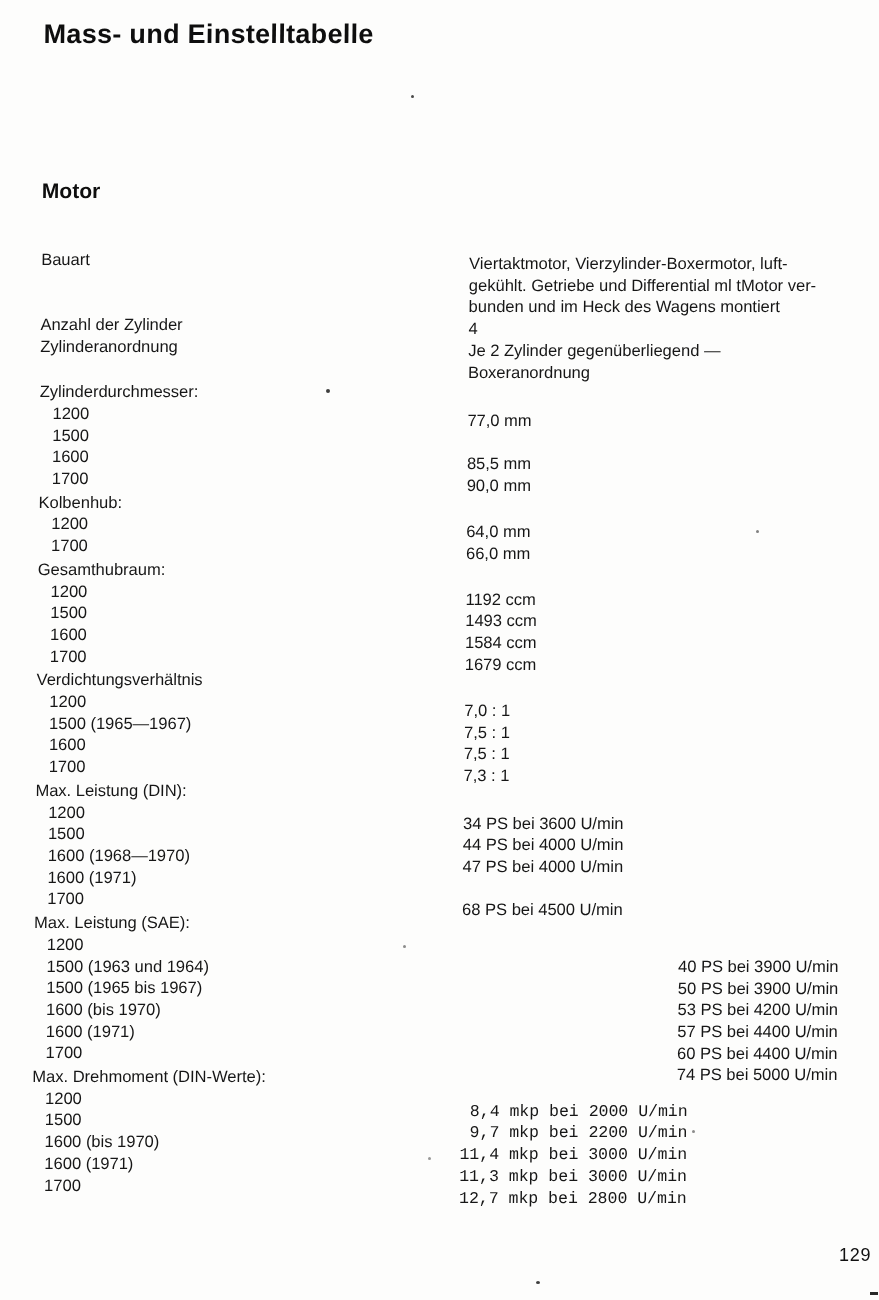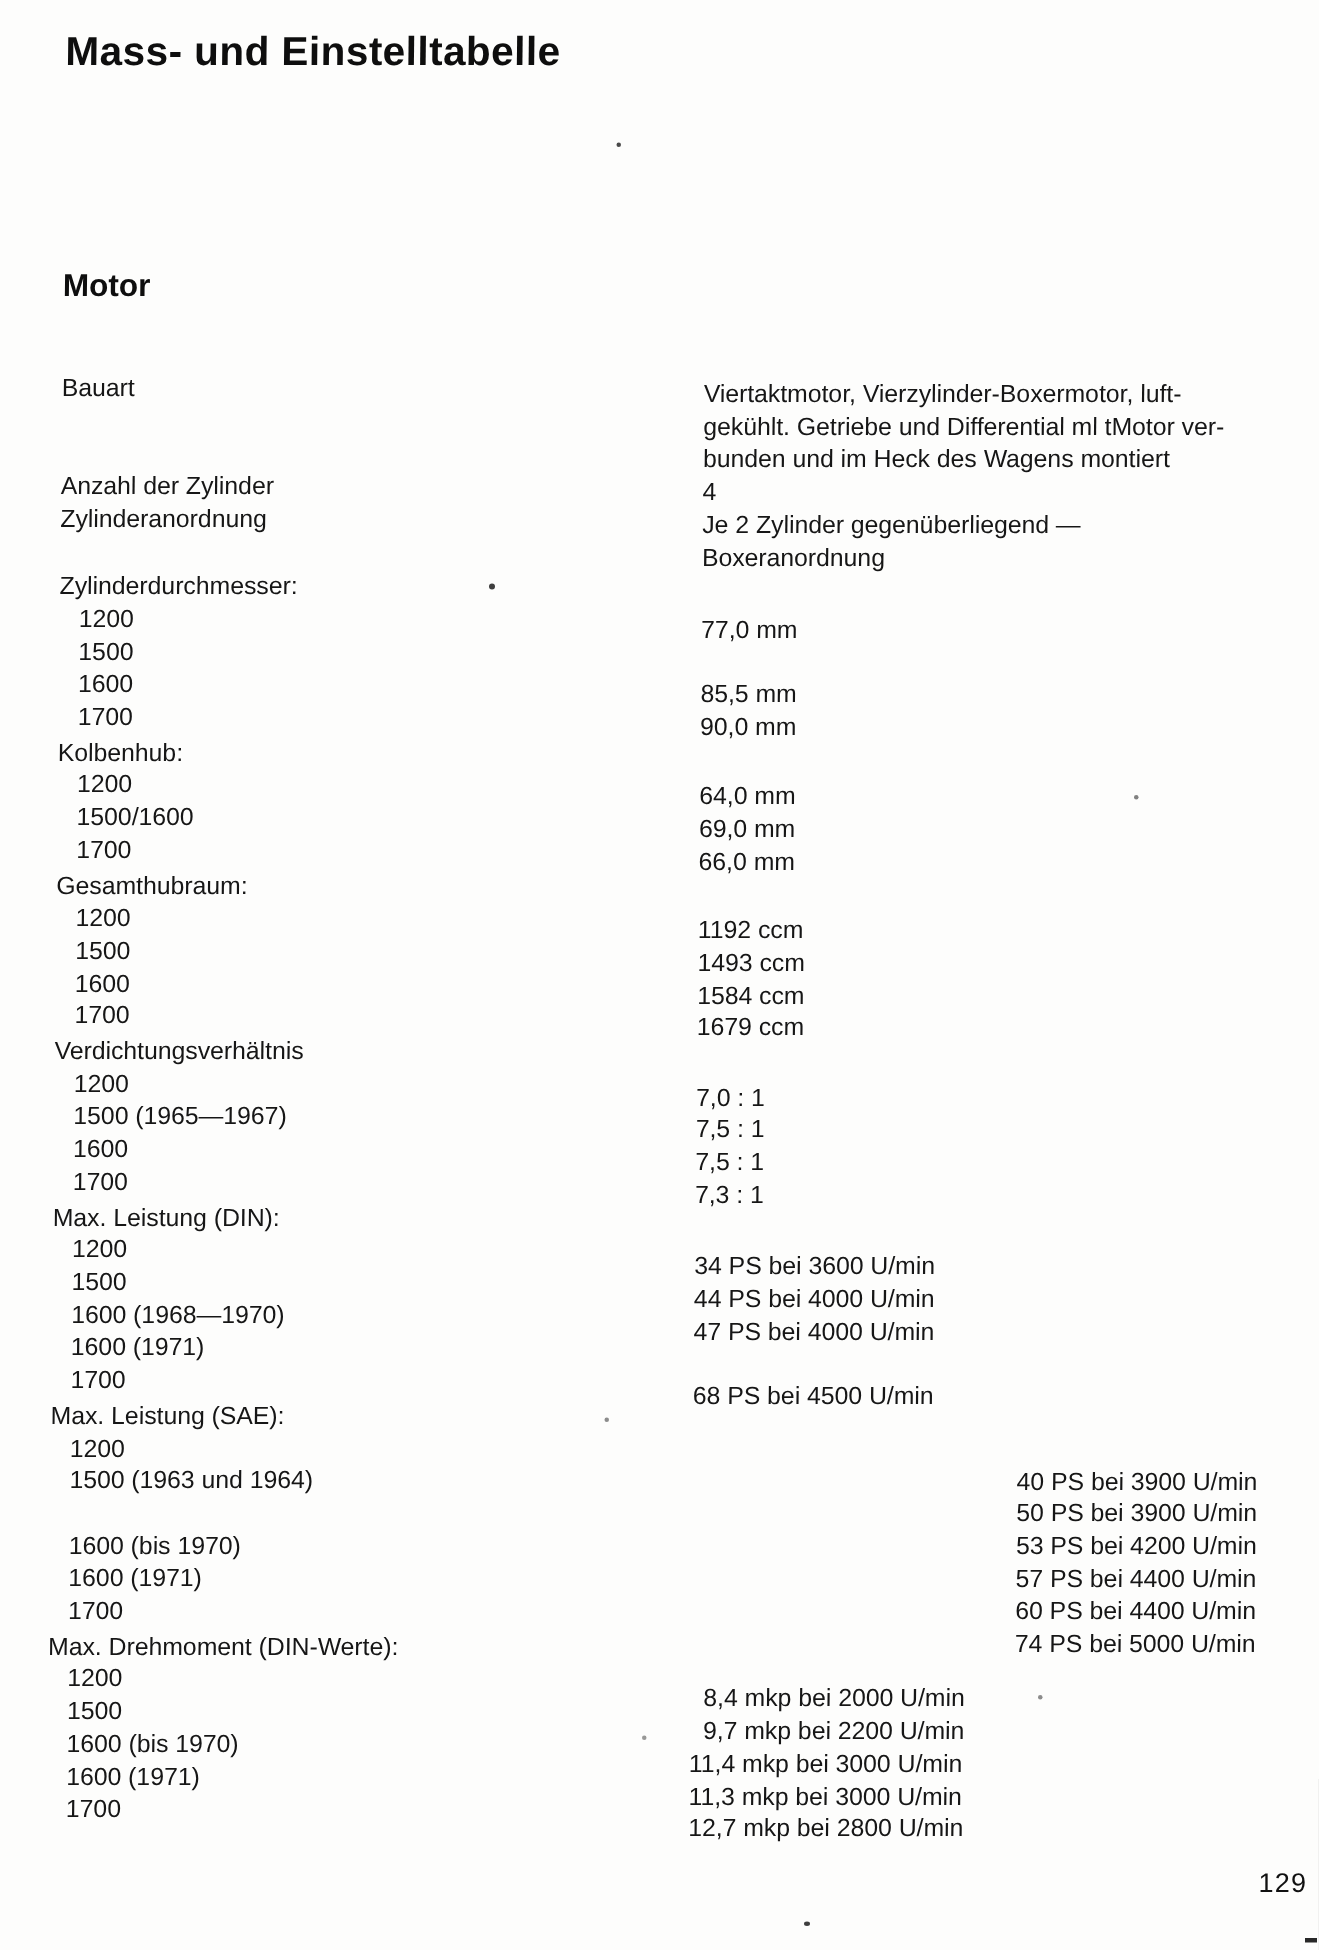--- a/index.html
+++ b/index.html
@@ -43,21 +43,21 @@
     white-space:pre-line;
   }
   .sec-0 .label{padding-left:0;}
   .sec-0 .val{top:4px;}
   .sec-1 .val{top:7px;}
   .sec-2 .val{top:8px;}
   .sec-3 .val{top:8px;}
   .sec-4 .val{top:9px;}
   .sec-5 .val{top:11px;}
   .sec-6 .val{top:22px;text-align:right;}
-  .sec-7 .val{top:13px;}
+  .sec-7 .val{top:13px;font-family:Liberation Mono, monospace;}
   .pagenum{
     position:absolute;left:806px;top:1245px;
     font-size:18px;line-height:20px;font-weight:normal;
     letter-spacing:0.8px;color:#111;margin-left:33px;
   }
   .artifact{position:absolute;background:#1c1c1c;border-radius:50%;}
   .a1{left:411px;top:95px;width:3px;height:3px;opacity:.8;}
   .a2{left:326px;top:389px;width:4px;height:4px;opacity:.85;}
   .a3{left:756px;top:530px;width:3px;height:3px;opacity:.55;}
   .a4{left:403px;top:945px;width:3px;height:3px;opacity:.5;}
@@ -114,24 +114,20 @@
         </div>
       </section>
 
       <section class="sec sec-2">
         <div class="hdr">Kolbenhub:</div>
         <div class="row">
           <span class="label">1200</span>
           <span class="val">64,0 mm</span>
         </div>
         <div class="row">
-          <span class="label">1500/1600</span>
-          <span class="val">69,0 mm</span>
-        </div>
-        <div class="row">
           <span class="label">1700</span>
           <span class="val">66,0 mm</span>
         </div>
       </section>
 
       <section class="sec sec-3">
         <div class="hdr">Gesamthubraum:</div>
         <div class="row">
           <span class="label">1200</span>
           <span class="val">1192 ccm</span>
@@ -197,20 +193,21 @@
         <div class="hdr">Max. Leistung (SAE):</div>
         <div class="row">
           <span class="label">1200</span>
           <span class="val">40 PS bei 3900 U/min</span>
         </div>
         <div class="row">
           <span class="label">1500 (1963 und 1964)</span>
           <span class="val">50 PS bei 3900 U/min</span>
         </div>
         <div class="row">
+          <span class="label">1500 (1965 bis 1967)</span>
           <span class="val">53 PS bei 4200 U/min</span>
         </div>
         <div class="row">
           <span class="label">1600 (bis 1970)</span>
           <span class="val">57 PS bei 4400 U/min</span>
         </div>
         <div class="row">
           <span class="label">1600 (1971)</span>
           <span class="val">60 PS bei 4400 U/min</span>
         </div>

